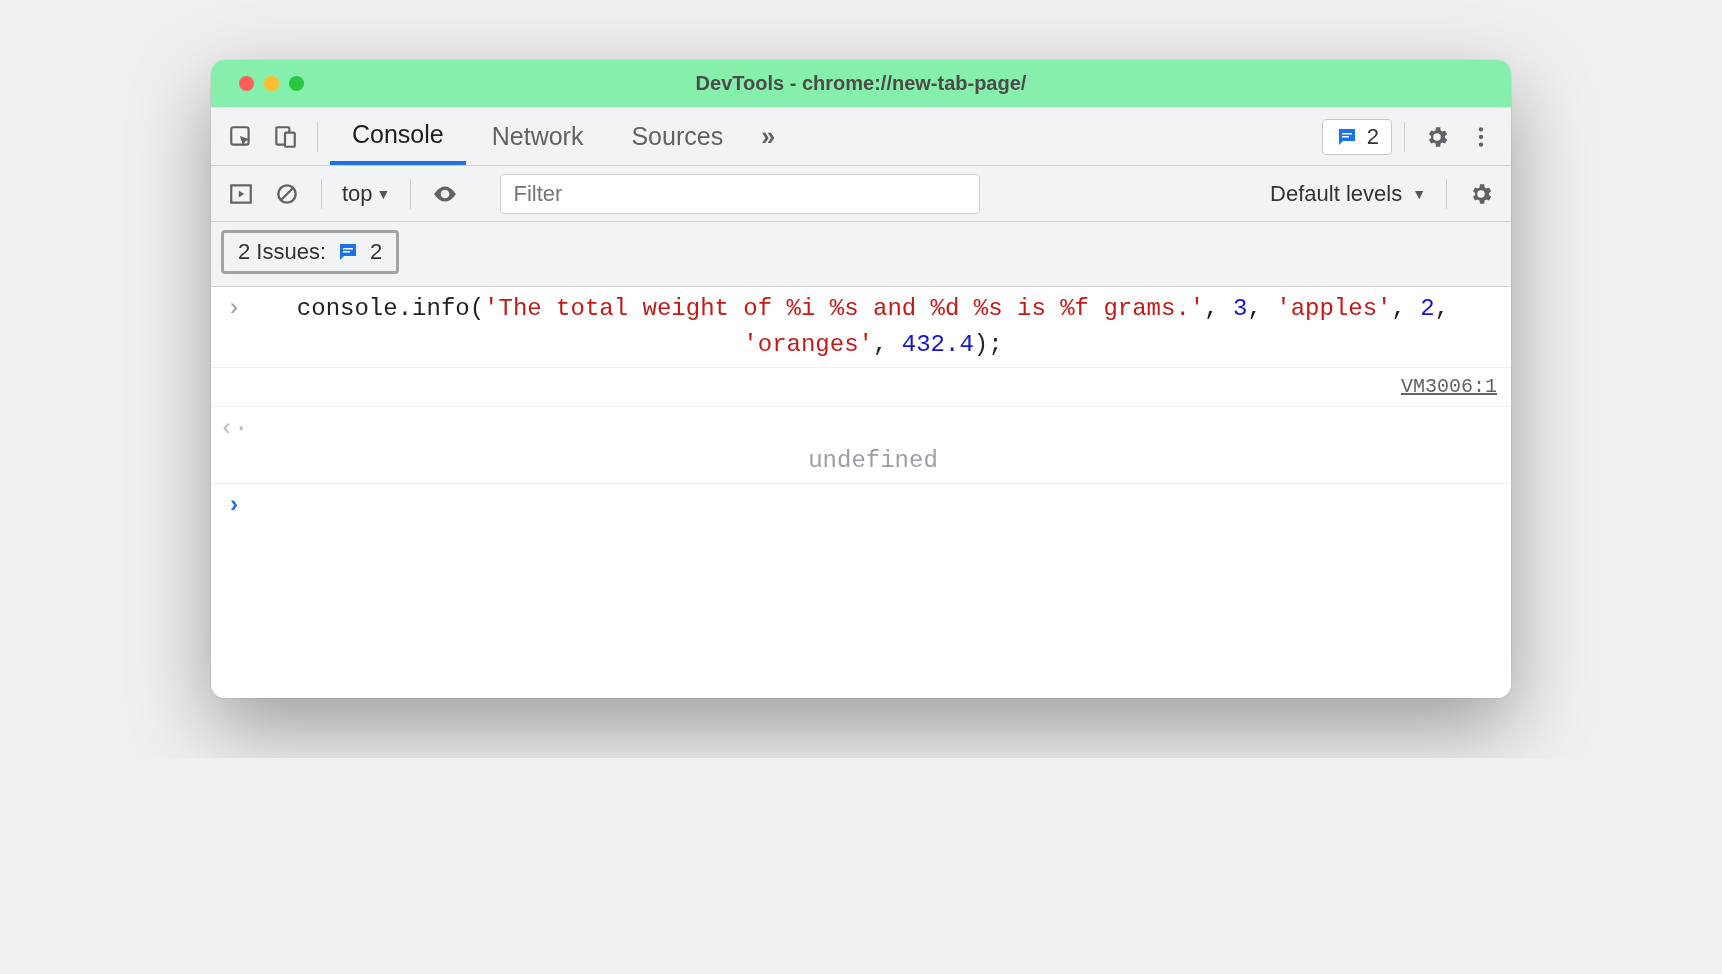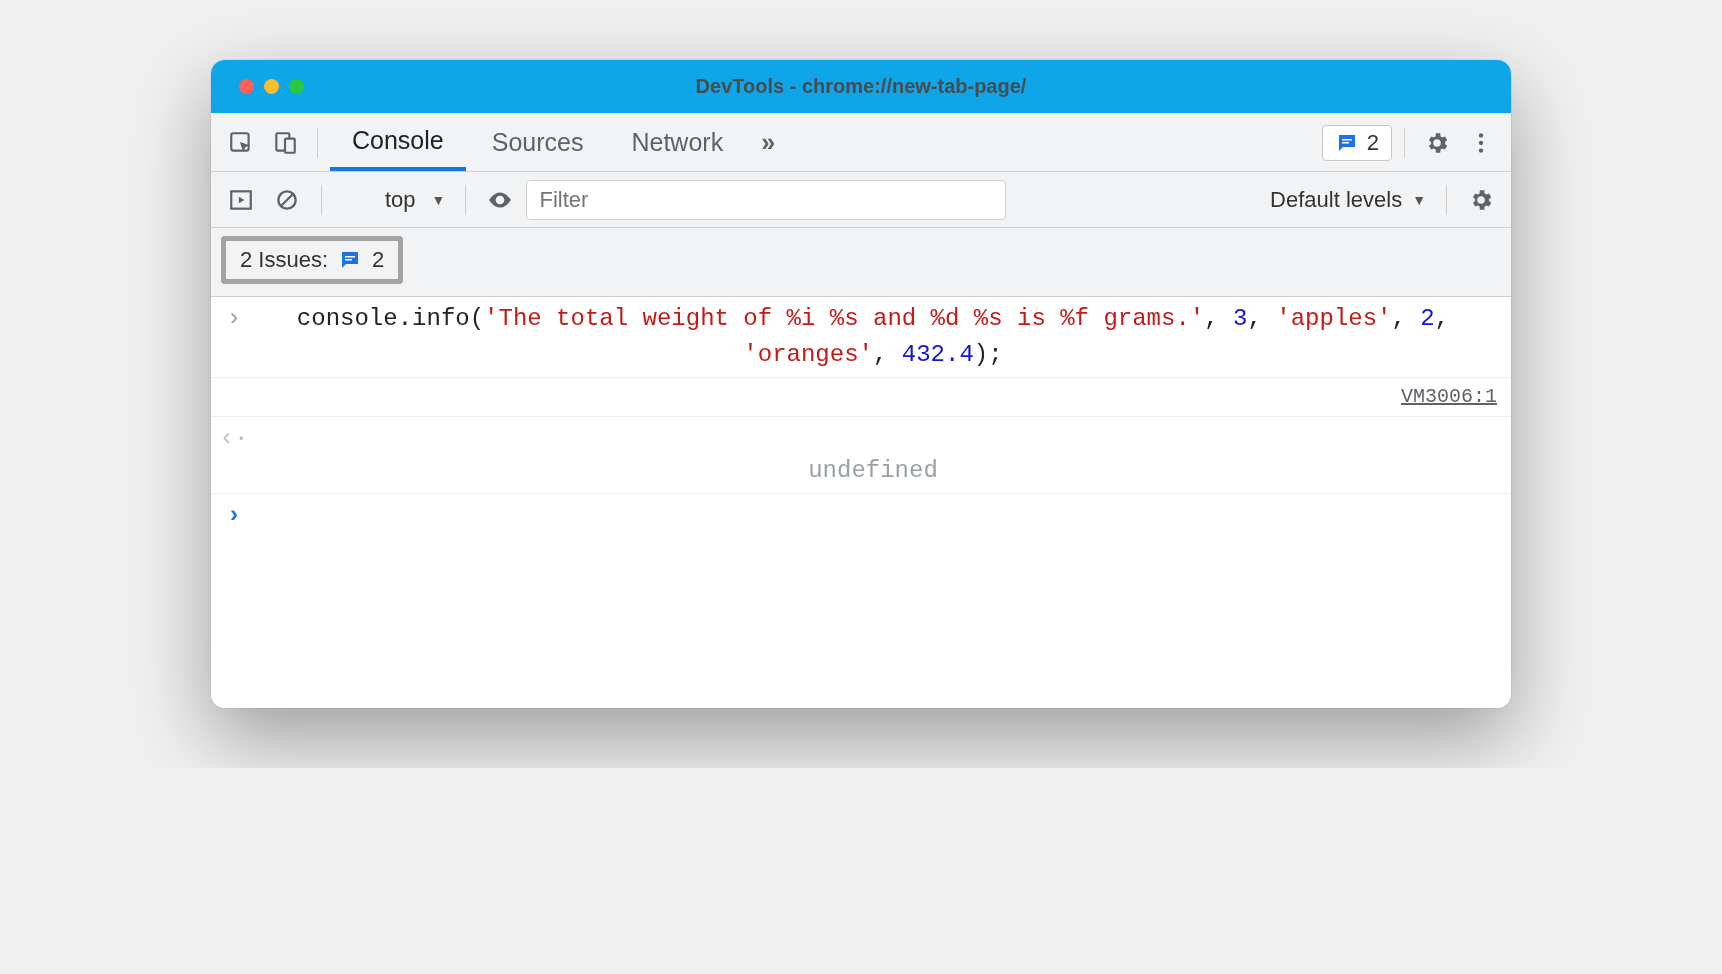--- a/index.html
+++ b/index.html
@@ -12,22 +12,22 @@
   }
   .window {
     width:1300px;
     background:#fff;
     border-radius:14px;
     box-shadow: 0 30px 80px rgba(0,0,0,0.35), 0 0 0 1px rgba(0,0,0,0.05);
     overflow:hidden;
   }
   
   .titlebar {
-    height:54px;
-    background:#0ea5e9;
+    height:48px;
+    background:#86efac;
     border-bottom:1px solid #e5e5e5;
     display:flex; align-items:center;
     padding:0 28px;
     position:relative;
   }
   .traffic { display:flex; gap:10px; }
   .dot { width:15px; height:15px; border-radius:50%; }
   .dot.red{background:#ff5f57;} .dot.yel{background:#febc2e;} .dot.grn{background:#28c840;}
   .titlebar-title {
     position:absolute; left:0; right:0; text-align:center;
@@ -73,46 +73,47 @@
   
   .console-toolbar {
     height:56px;
     background:#f1f3f4;
     border-bottom:1px solid #d0d0d0;
     display:flex; align-items:center;
     padding:0 10px;
     gap:6px;
   }
   .ctx-picker {
-    display:flex; align-items:center; gap:16px;
+    display:flex; align-items:center; gap:4px;
     font-size:22px; color:#333;
-    padding:0 6px; cursor:pointer;margin-left:43px;
+    padding:0 6px; cursor:pointer;
   }
   .ctx-picker .tri { font-size:14px; color:#555; }
   .filter-input {
     flex:0 0 480px;
     height:40px;
     border:1px solid #cfcfcf; border-radius:4px;
     background:#fff;
     font-size:22px; color:#777;
     padding:0 12px;
     outline:none;
+    margin-left:29px;
   }
   .level-picker { font-size:22px; color:#333; display:flex; align-items:center; gap:10px; cursor:pointer; padding:0 6px;margin-left:28px;}
   .level-picker .tri{font-size:14px;color:#555;}
 
   
   .issues-row {
     background:#f1f3f4;
     border-bottom:1px solid #d0d0d0;
     padding:8px 10px 12px;
   }
   .issues-chip {
     display:inline-flex; align-items:center; gap:10px;
-    border:5px solid #a3a3a3; border-radius:4px;
+    border:3px solid #a3a3a3; border-radius:4px;
     padding:6px 14px;
     font-size:22px; color:#333;
     background:#f1f3f4;
   }
   .issues-chip .bubble-icon{ color:#1a73e8; width:24px;height:24px; }
 
   
   .console {
     font-family: Menlo, Consolas, "Courier New", monospace;
     font-size:24px;
@@ -163,22 +164,22 @@
       </svg>
     </div>
     <div class="icon-btn">
       <svg viewBox="0 0 24 24" fill="none" stroke="currentColor" stroke-width="2">
         <rect x="4" y="3" width="12" height="16" rx="1"></rect>
         <rect x="12" y="8" width="9" height="13" rx="1" fill="#f1f3f4"></rect>
       </svg>
     </div>
     <div class="vsep"></div>
     <div class="tab active">Console</div>
+    <div class="tab">Network</div>
     <div class="tab">Sources</div>
-    <div class="tab">Network</div>
     <div class="tab" style="padding:0 12px;font-weight:700;">»</div>
     <div class="spacer"></div>
     <div class="issues-pill">
       <svg class="bubble-icon" viewBox="0 0 24 24" fill="currentColor">
           <path d="M4 4h16v12H8l-4 4z"></path>
           <rect x="7" y="8" width="10" height="1.5" fill="#fff"></rect>
           <rect x="7" y="11" width="7" height="1.5" fill="#fff"></rect>
         </svg>
       <span>2</span>
     </div>

